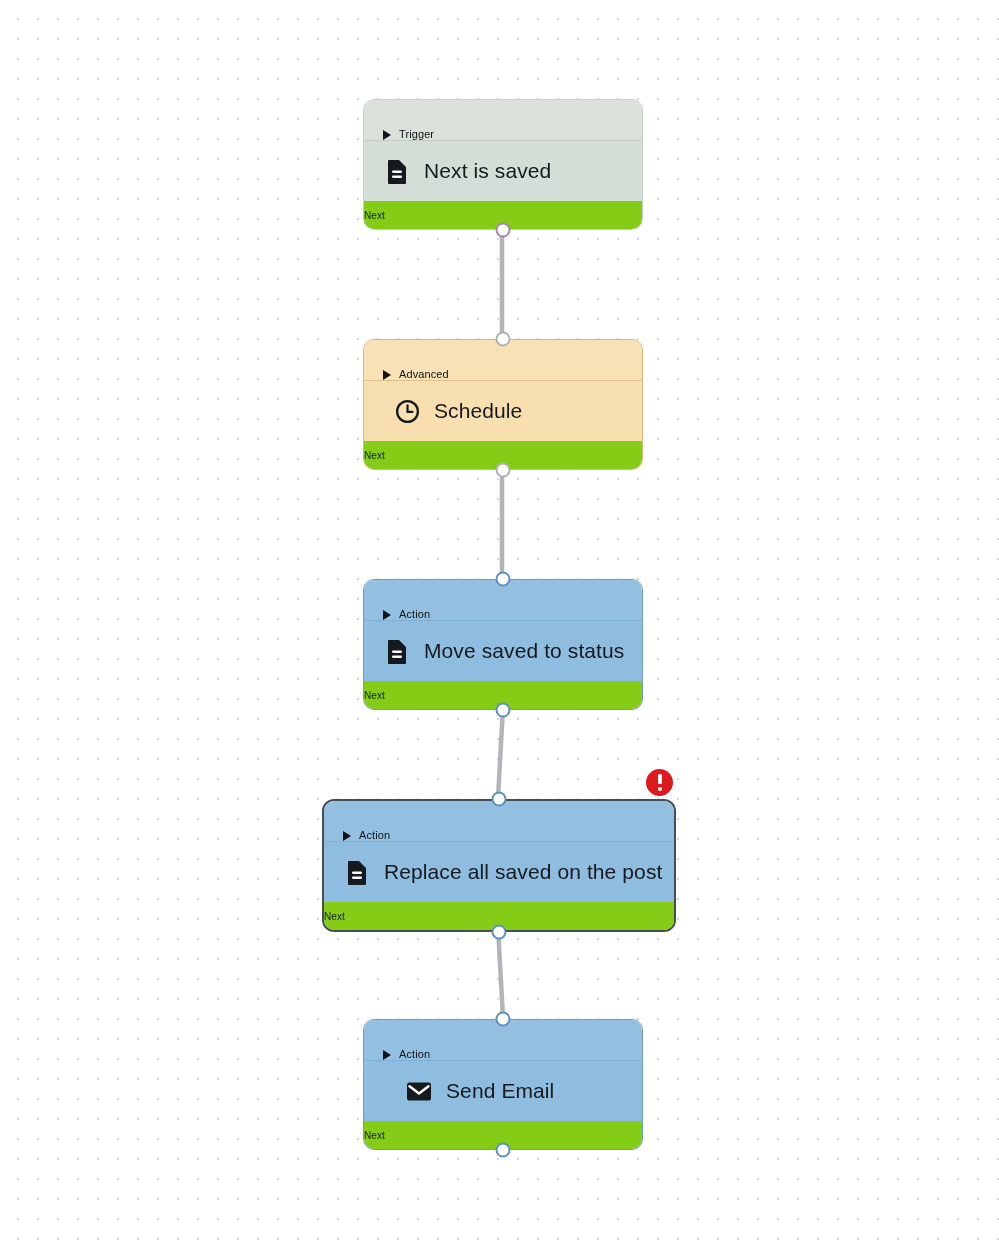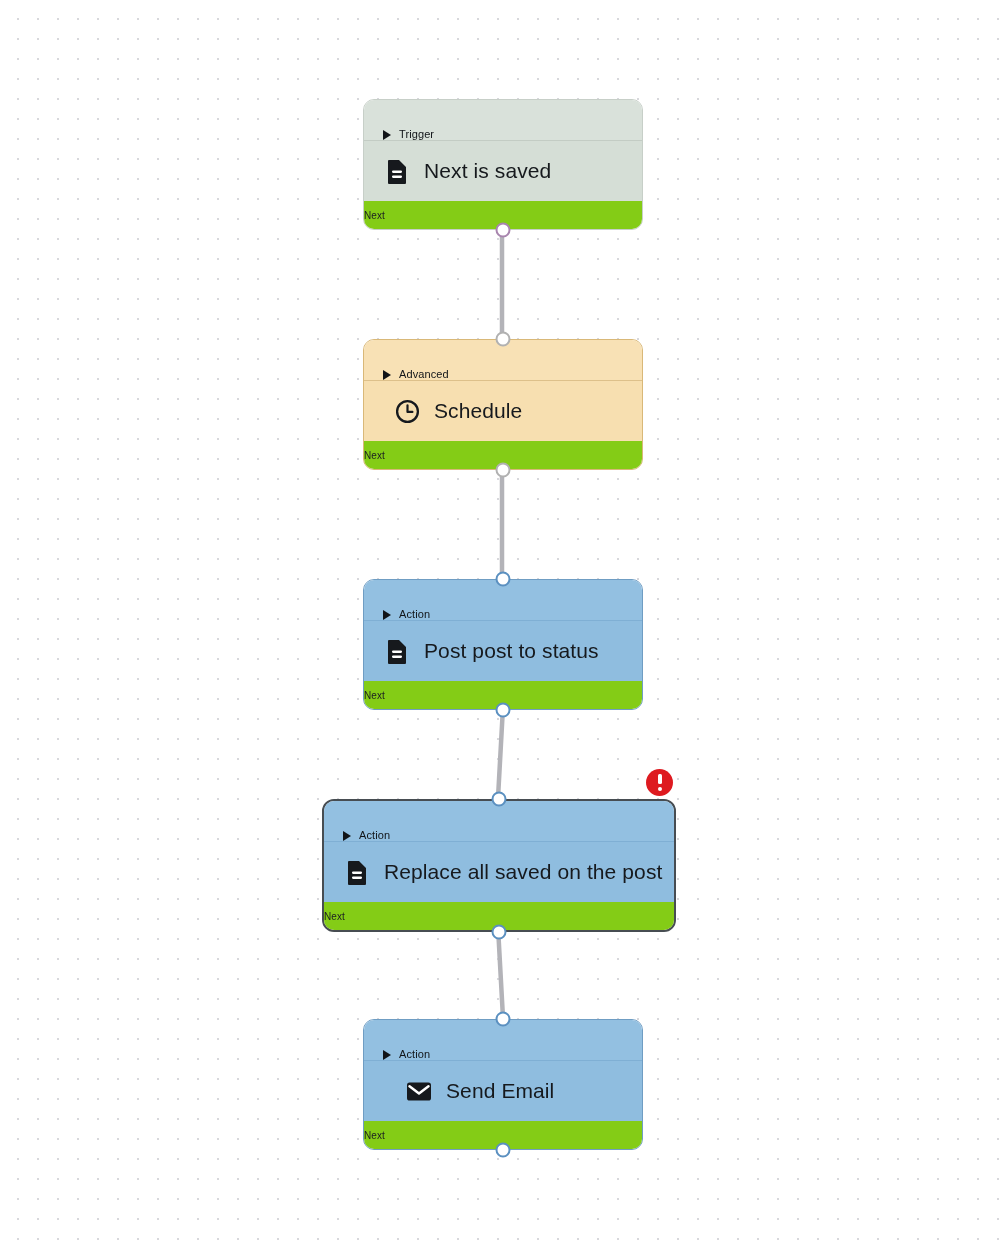--- a/index.html
+++ b/index.html
@@ -233,21 +233,21 @@
       </div>
       <div class="node-divider" style="background:#7fafd4;"></div>
       <div class="node-body" style="background:#8fbddf;">
         <span class="node-icon">
           <svg class="glyph" width="22" height="25" viewBox="0 0 22 25" xmlns="http://www.w3.org/2000/svg">
             <path d="M2 1 h11 l7 7 v16 a1 1 0 0 1 -1 1 h-16 a1 1 0 0 1 -1 -1 v-22 a1 1 0 0 1 1 -1 z" fill="#16191d"></path>
             <rect x="6" y="11.5" width="10" height="2.4" rx="1.1" fill="#ffffff"></rect>
             <rect x="6" y="16.5" width="10" height="2.4" rx="1.1" fill="#ffffff"></rect>
           </svg>
         </span>
-        <span class="node-title">Post post to status</span>
+        <span class="node-title">Move saved to status</span>
       </div>
       <div class="node-foot">
         <span>Next</span>
       </div>
     </div>
     <span class="port top" style="border-color:#5b90c0;"></span>
     <span class="port bottom" style="border-color:#5b90c0;"></span>
   </div>
 
   <div class="node selected" style="left:322px; top:799px;">

